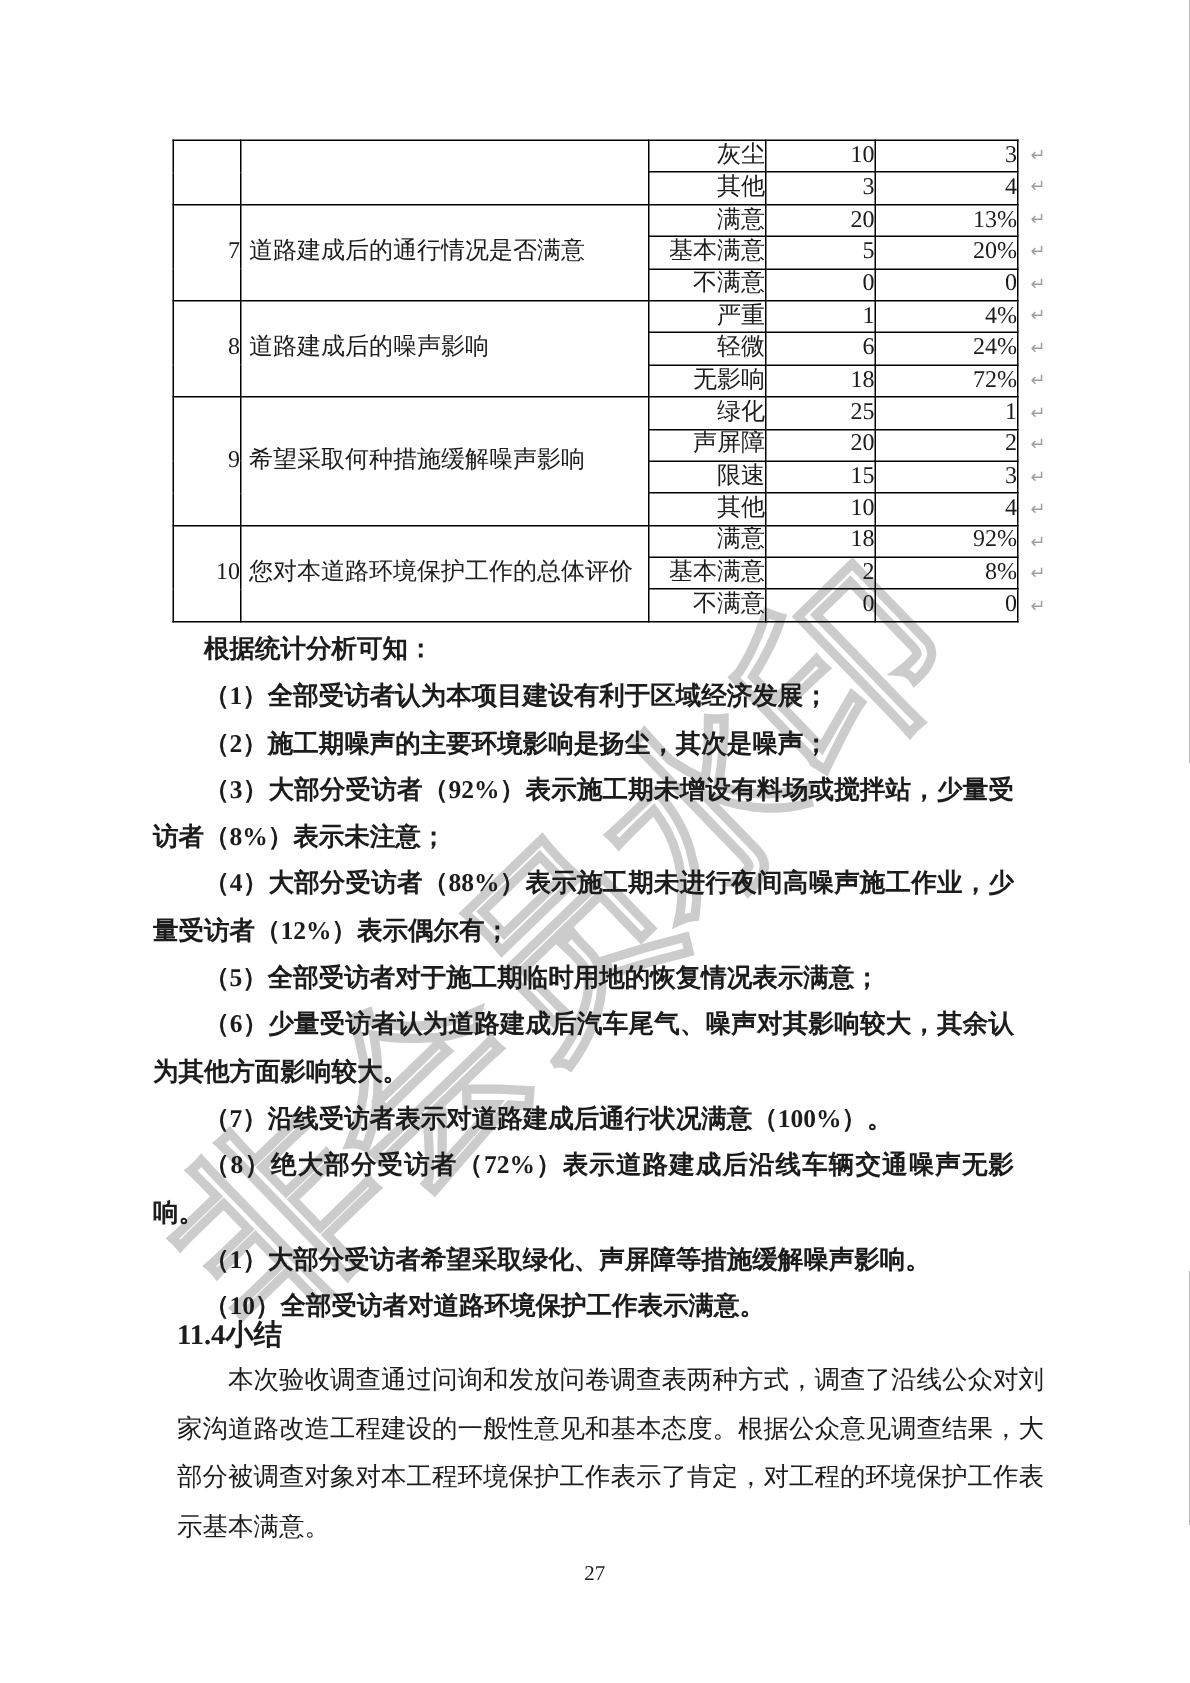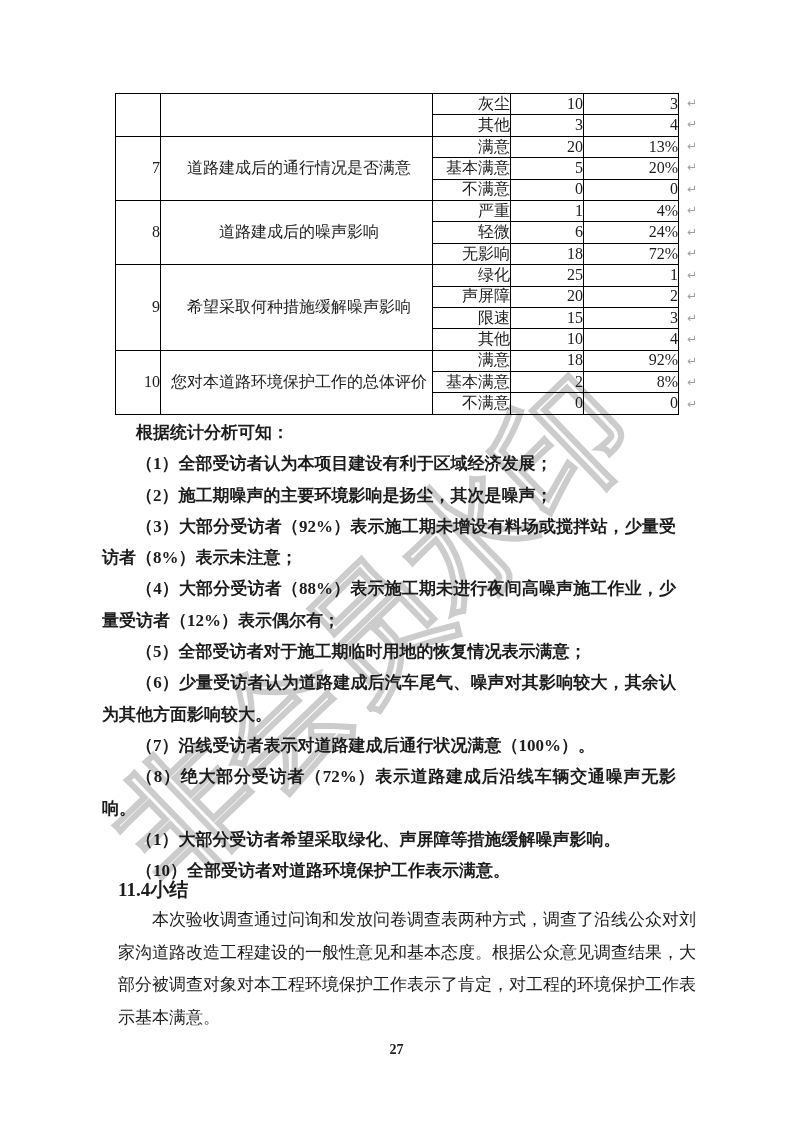--- a/index.html
+++ b/index.html
@@ -22,21 +22,21 @@
   
   .survey-table {
     position:absolute; left:115px; top:93px; z-index:1;
     border-collapse:collapse; table-layout:fixed; width:563px;
   }
   .survey-table td {
     border:1px solid #000; height:20.4px; padding:0;
     font-size:16px; text-align:right; vertical-align:middle;
     line-height:1.05; overflow:hidden;
   }
-  .survey-table td.col-question { text-align:center; padding-left:5px; }
+  .survey-table td.col-question { text-align:left; padding-left:5px; }
   
   .row-end-marks {
     position:absolute; left:687px; top:93px; z-index:1;
     display:flex; flex-direction:column;
   }
   .row-end-mark {
     height:21.47px; line-height:21.47px; font-size:12px;
     color:#9f9f9f; font-family:"DejaVu Sans", sans-serif;
   }
   
@@ -49,21 +49,21 @@
   .section-heading {
     position:absolute; left:102px; top:861px; margin:16px; z-index:1;
     font-size:19px; font-weight:bold;
   }
   .summary {
     position:absolute; left:102px; top:888px; width:578px; margin:16px; z-index:1;
     font-size:17px; line-height:32.5px; text-align:justify; text-indent:2em;
   }
   .page-number {
     position:absolute; left:0; right:0; top:1042px; z-index:1;
-    text-align:center; font-size:14px;font-weight:bold;
+    text-align:center; font-size:14px;
   }
 </style>
 </head>
 <body>
 
 <div class="page">
 
   <div class="watermark">非会员水印</div>
 
   <table class="survey-table">

